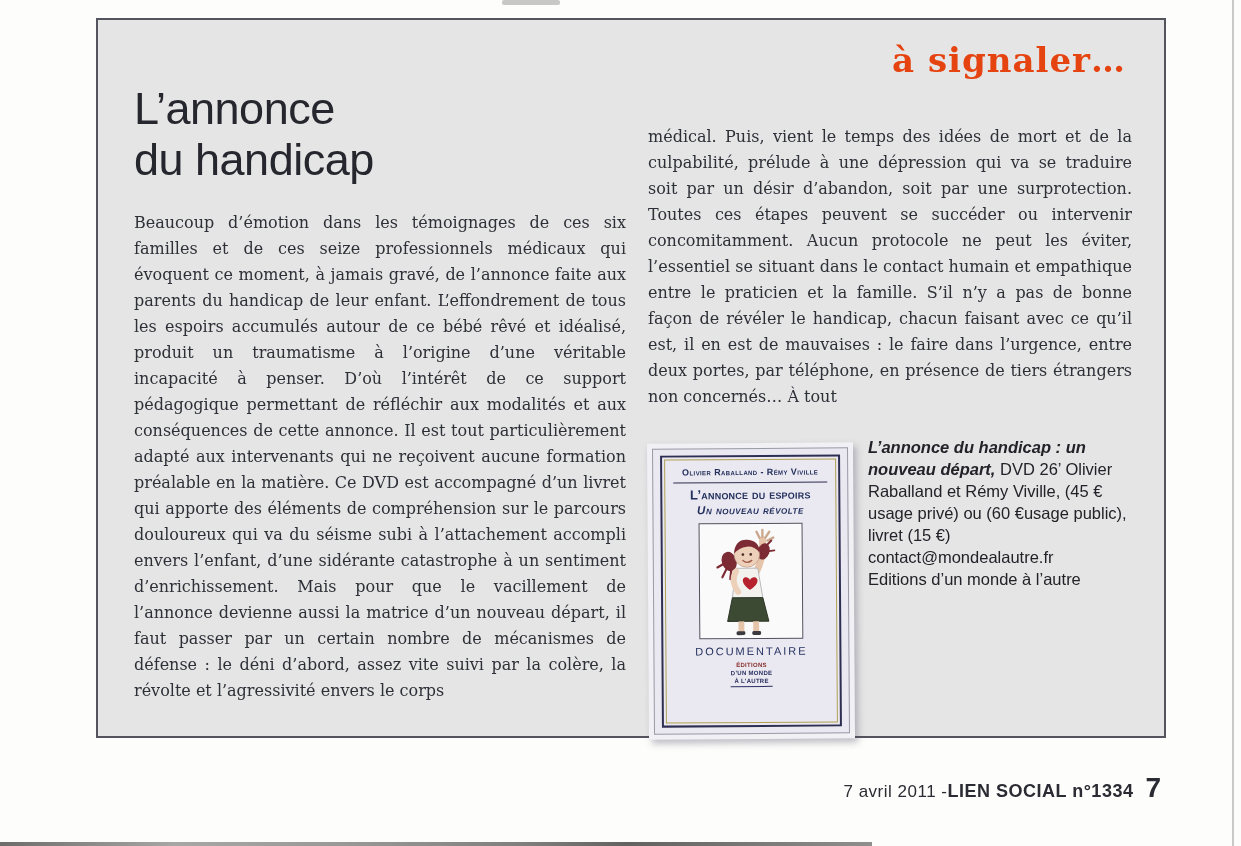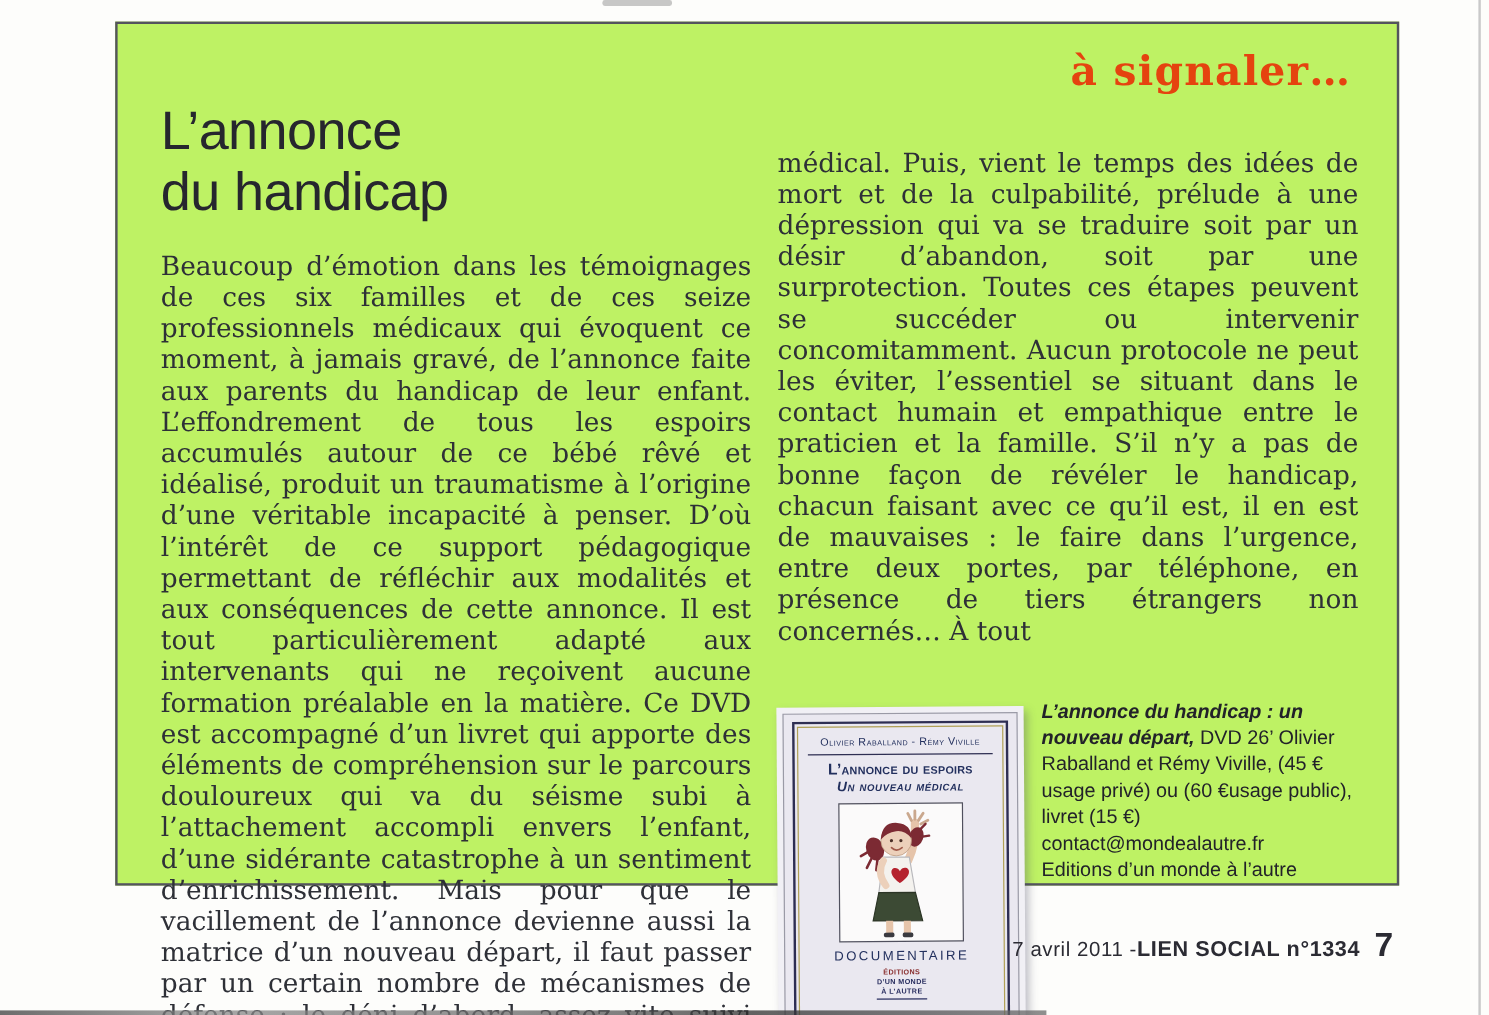--- a/index.html
+++ b/index.html
@@ -7,21 +7,21 @@
   body {
     position:relative;
     background:#fdfdfb;
     font-family:"Liberation Sans", sans-serif;
     overflow:hidden;
   }
   
   .panel {
     position:absolute; left:96px; top:18px;
     width:1070px; height:720px;
-    background:#bef264;
+    background:#e5e5e5;
     border:2px solid #54545e;
   }
   .flag {
     position:absolute; top:20px; right:38px;
     font-family:"DejaVu Serif", serif;
     font-weight:700; font-size:34px;
     color:#e5430f; letter-spacing:1px;
   }
   
   .col-left {
@@ -29,21 +29,21 @@
   }
   .page-title {
     font-family:"Liberation Sans", sans-serif;
     font-weight:400; font-size:45px; line-height:1.13;
     color:#26262e; letter-spacing:-0.5px;
     margin-bottom:24px;
   }
   .page-title span { display:block; }
   .body-text {
     font-family:"DejaVu Serif", serif;
-    font-size:22px; line-height:26px;
+    font-size:16px; line-height:26px;
     color:#2e3037; text-align:justify;
   }
   .col-right {
     position:absolute; left:550px; top:104px; width:484px;
   }
   .rc-wrap { margin-top:0; }
   
   .dvd-photo {
     float:left;
     width:206px; height:296px;
@@ -64,21 +64,21 @@
     border:2px solid #2e2e52;
     padding:2px;
   }
   .dvd-frame-inner {
     width:100%; height:100%;
     border:1px solid #b0a055;
     display:flex; flex-direction:column; align-items:center;
     padding:7px 3px 5px;
   }
   .dvd-authors {
-    font-size:9px; font-weight:400; color:#23305e;
+    font-size:9px; font-weight:700; color:#23305e;
     font-variant:small-caps; letter-spacing:0.4px; white-space:nowrap;text-align:center;
   }
   .dvd-rule { width:94%; height:1px; background:#2e2e52; margin:5px 0 4px; }
   .dvd-title {
     font-size:13px; font-weight:700; color:#23305e;
     font-variant:small-caps; letter-spacing:0.2px; white-space:nowrap;
   }
   .dvd-subtitle {
     font-size:11.5px; font-weight:700; font-style:italic; color:#23305e;
     font-variant:small-caps; margin-top:2px; letter-spacing:0.5px;
@@ -97,21 +97,21 @@
     margin-top:5px; text-align:center;
     font-size:6px; font-weight:700; color:#2a2f60;
     text-transform:uppercase; line-height:1.3;
     border-bottom:1px solid #2a2f60; padding-bottom:1px;
     letter-spacing:0.3px;
   }
   .dvd-pub div:first-child { color:#8a3030; }
   
   .caption {
     overflow:hidden;            
-    margin-top:42px;
+    margin-top:26px;
     font-family:"Liberation Sans", sans-serif;
     font-size:16.5px; line-height:22px;
     color:#222229;
   }
   .caption-title { font-weight:700; font-style:italic; }
   
   .footer {
     position:absolute; top:772px; right:80px;
     display:flex; align-items:baseline;
     color:#2b2b33;
@@ -155,21 +155,21 @@
 
     <div class="rc-wrap">
 
       <div class="dvd-photo">
         <div class="dvd-cover">
           <div class="dvd-frame">
             <div class="dvd-frame-inner">
               <div class="dvd-authors">Olivier Raballand - Rémy Viville</div>
               <div class="dvd-rule"></div>
               <div class="dvd-title">L’annonce du espoirs</div>
-              <div class="dvd-subtitle">Un nouveau médical</div>
+              <div class="dvd-subtitle">Un nouveau révolte</div>
               <div class="dvd-art">
                 <svg viewBox="0 0 102 116" xmlns="http://www.w3.org/2000/svg">
 
                   <path d="M57 48 Q64 34 63 16" stroke="#e6c4aa" stroke-width="7" fill="none" stroke-linecap="round"></path>
                   <path d="M60 14 l-3 -6 M63 13 l0 -7 M66 14 l4 -6 M68 17 l6 -3" stroke="#caa88e" stroke-width="2.4" fill="none" stroke-linecap="round"></path>
 
                   <ellipse cx="29" cy="38" rx="7.5" ry="10" fill="#7c2a33" transform="rotate(-18 29 38)"></ellipse>
                   <path d="M26 46 l-4 8 M31 47 l-1 9 M24 40 l-7 4" stroke="#7c2a33" stroke-width="2.2" stroke-linecap="round"></path>
                   <ellipse cx="64" cy="28" rx="6" ry="8.5" fill="#7c2a33" transform="rotate(20 64 28)"></ellipse>
                   <path d="M67 22 l5 -5 M68 28 l7 -1" stroke="#7c2a33" stroke-width="2" stroke-linecap="round"></path>

